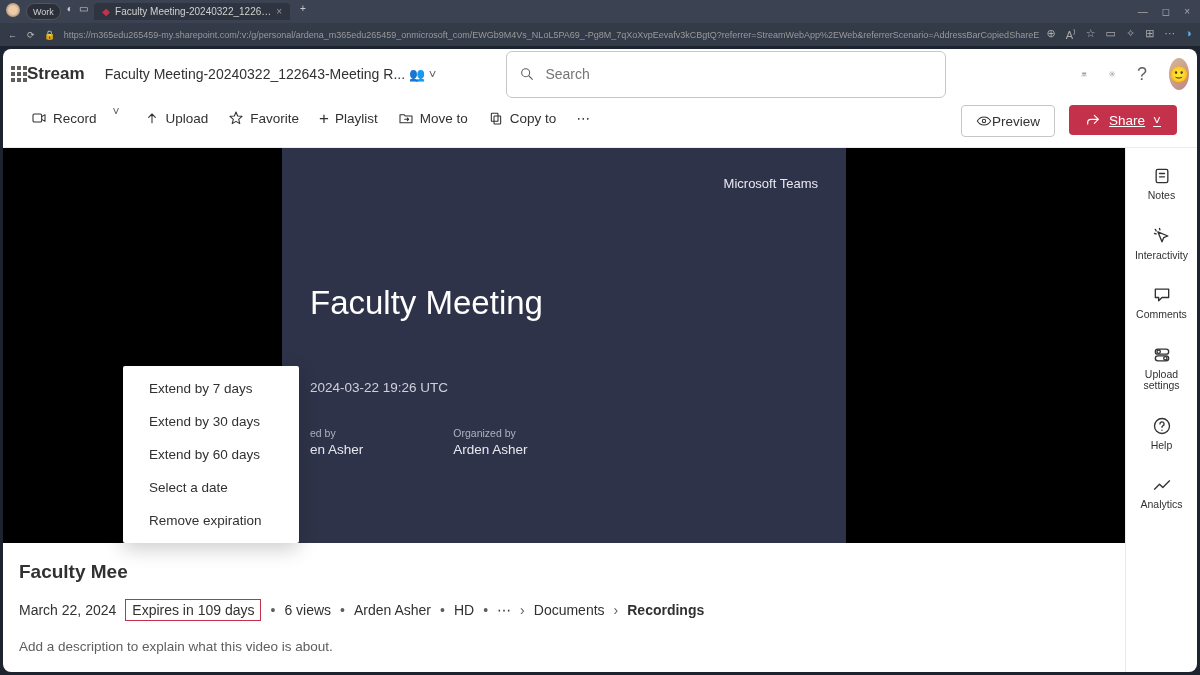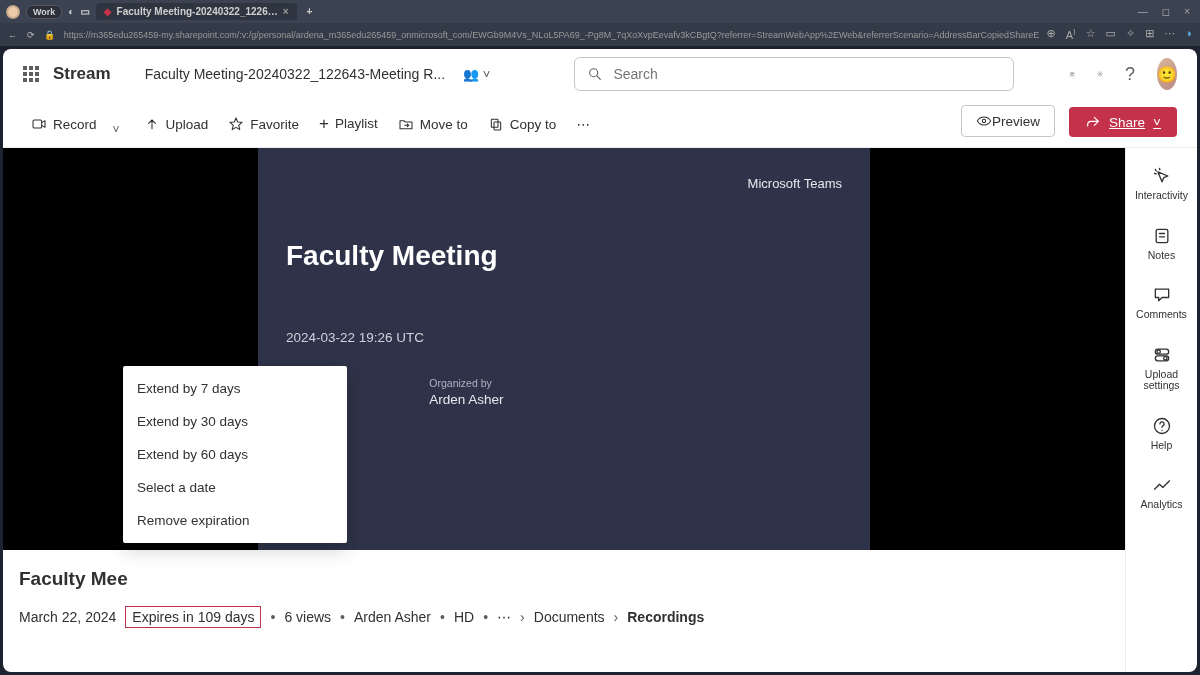--- a/index.html
+++ b/index.html
@@ -1,72 +1,72 @@
 <!DOCTYPE html>
 <html><head>
 <meta charset="utf-8">
 <style>
 * { margin: 0; padding: 0; box-sizing: border-box; font-family: "Segoe UI", -apple-system, sans-serif; }
 body { background: #1e2330; width: 1200px; height: 675px; overflow: hidden; position: relative; }
 
 
 .browser-chrome { background: #3b4252; height: 23px; display: flex; align-items: center; font-size: 10px; color: #d0d0d0; }
-.browser-tabs { display: flex; align-items: center; gap: 6px; padding-left: 6px; font-weight: bold; }
+.browser-tabs { display: flex; gap: 6px; padding-left: 6px; }
 .work-badge { background: #2a2f3a; border: 1px solid #555; border-radius: 10px; padding: 1px 6px; font-size: 9px; display: flex; align-items: center; gap: 3px; }
 .tab { background: #2e3440; border-radius: 4px 4px 0 0; padding: 3px 8px; display: flex; align-items: center; gap: 5px; font-size: 10px; }
 .tab-close { color: #999; cursor: pointer; }
 .window-controls { margin-left: auto; display: flex; gap: 14px; padding-right: 10px; color: #aaa; }
 
 .url-bar { background: #333a48; height: 23px; display: flex; align-items: center; padding: 0 8px; font-size: 9px; color: #999; gap: 8px; }
 .url-controls { display: flex; gap: 10px; color: #bbb; }
 .url-text { flex: 1; overflow: hidden; white-space: nowrap; }
 .url-right-icons { display: flex; gap: 10px; color: #aaa; }
 .url-right-icons span { font-size: 11px; }
 
 
 .app-frame { background: #fff; border-radius: 8px; margin: 3px; height: calc(100% - 52px); display: flex; flex-direction: column; overflow: hidden; }
 
 
-.app-header { display: flex; align-items: center; padding: 8px 20px; gap: 14px; height: 50px; }
+.app-header { display: flex; align-items: center; padding: 8px 8px; height: 50px; }
 .waffle { display: grid; grid-template-columns: repeat(3, 4px); grid-template-rows: repeat(3, 4px); gap: 2px; }
 .waffle span { background: #605e5c; width: 4px; height: 4px; }
 .brand { font-size: 17px; font-weight: 600; color: #323130; }
 .file-name { font-size: 14px; color: #323130; margin-left: 20px; }
 .people-icon { font-size: 13px; color: #605e5c; margin-left: 4px; }
-.search-box { flex: 0 0 440px; margin-left: 70px; border: 1px solid #c8c6c4; border-radius: 6px; height: 34px; display: flex; align-items: center; padding: 0 12px; gap: 10px; color: #605e5c; }
+.search-box { flex: 0 0 440px; margin-left: 70px; border: 1px solid #c8c6c4; border-radius: 6px; height: 47px; display: flex; align-items: center; padding: 0 12px; gap: 10px; color: #605e5c; }
 .search-box input { border: none; outline: none; flex: 1; font-size: 14px; }
 .header-right { margin-left: auto; display: flex; align-items: center; gap: 22px; color: #605e5c; }
 .header-icon { font-size: 18px; cursor: pointer; }
 .avatar { width: 32px; height: 32px; border-radius: 50%; background: linear-gradient(135deg,#d7b89a,#b88); display:flex; align-items:center; justify-content:center; font-size:16px;}
 
 
-.toolbar { display: flex; align-items: flex-end; padding: 6px 20px 10px; gap: 4px; border-bottom: 1px solid #edebe9; }
+.toolbar { display: flex; align-items: flex-start; padding: 6px 20px 10px; gap: 4px; border-bottom: 1px solid #edebe9; }
 .tb-btn { display: flex; align-items: center; gap: 6px; padding: 5px 8px; font-size: 13.5px; color: #323130; cursor: pointer; border-radius: 4px; }
 .tb-btn svg, .tb-btn .ico { width: 16px; height: 16px; }
 .tb-divider { color: #605e5c; padding: 0 4px; font-size: 12px; }
 .tb-spacer { flex: 1; }
 .preview-btn { border: 1px solid #c8c6c4; border-radius: 4px; padding: 7px 14px; display: flex; align-items: center; gap: 0; font-size: 13.5px; color: #323130; cursor: pointer; }
 .share-btn { background: #c4314b; color: #fff; border-radius: 4px; padding: 7px 16px; display: flex; align-items: center; gap: 8px; font-size: 13.5px; cursor: pointer; margin-left: 10px; text-decoration: underline; }
 
 
 .content-row { flex: 1; display: flex; overflow: hidden; }
 
 
 .video-area { flex: 1; display: flex; flex-direction: column; padding: 0; overflow: hidden; }
-.video-frame { background: #000; height: 402px; display: flex; position: relative; }
+.video-frame { background: #000; height: 402px; display: flex; position: relative; gap: 24px; }
 .video-letterbox-l, .video-letterbox-r { width: 255px; background: #000; }
 .video-slide { flex: 1; background: #2f3349; position: relative; color: #fff; padding: 28px 28px; }
 .slide-brand { position: absolute; top: 28px; right: 28px; font-size: 13px; color: #e8e8f0; }
-.slide-title { font-size: 28px; font-weight: 700; margin-top: 64px; }
+.slide-title { font-size: 33px; font-weight: 400; margin-top: 108px; }
 .slide-date { font-size: 13.5px; margin-top: 58px; color: #d0d0dc; }
 .slide-credits { display: flex; gap: 90px; margin-top: 32px; font-size: 10.5px; color: #b0b0c0; }
 .slide-credits .name { font-size: 13.5px; color: #e8e8f0; margin-top: 3px; }
 
 
-.context-menu { position: absolute; left: 123px; top: 366px; width: 224px; background: #fff; box-shadow: 0 6px 20px rgba(0,0,0,.2); border-radius: 2px; z-index: 50; padding: 6px 0; }
+.context-menu { position: absolute; left: 123px; top: 366px; width: 176px; background: #fff; box-shadow: 0 6px 20px rgba(0,0,0,.2); border-radius: 2px; z-index: 50; padding: 6px 12px; }
 .context-menu .item { padding: 9px 14px; font-size: 13.5px; color: #323130; cursor: pointer; }
 
 
 .meta-area { padding: 18px 16px; }
 .meta-title { font-size: 19px; font-weight: 600; color: #323130; }
 .meta-row { display: flex; align-items: center; gap: 9px; margin-top: 16px; font-size: 14px; color: #323130; flex-wrap: wrap; }
 .expires-chip { border: 1.5px solid #c4314b; padding: 2px 6px; color: #323130; }
 .dot { color: #605e5c; }
 .breadcrumb-sep { color: #605e5c; }
 .bc-current { font-weight: 600; }
@@ -263,38 +263,39 @@
           <span>Arden Asher</span>
           <span class="dot">•</span>
           <span>HD</span>
           <span class="dot">•</span>
           <span>⋯</span>
           <span class="breadcrumb-sep">›</span>
           <span>Documents</span>
           <span class="breadcrumb-sep">›</span>
           <span class="bc-current">Recordings</span>
         </div>
+        <div class="desc-hint">Add a description to explain what this video is about.</div>
       </div>
     </div>
 
     <div class="right-rail">
-      <div class="rail-item">
-        <svg class="sicon" viewBox="0 0 24 24">
-            <path d="M7 7l12 5-5 2-2 5z"></path>
-            <path d="M4 4l1 2M9 3l.5 1.5M3 9l2 .5"></path>
-          </svg>
-        <span class="ri-label">Interactivity</span>
-      </div>
       <div class="rail-item">
         <svg class="sicon" viewBox="0 0 24 24">
             <rect x="5" y="4" width="14" height="16" rx="2"></rect>
             <line x1="9" y1="9" x2="15" y2="9"></line>
             <line x1="9" y1="13" x2="15" y2="13"></line>
           </svg>
         <span class="ri-label">Notes</span>
+      </div>
+      <div class="rail-item">
+        <svg class="sicon" viewBox="0 0 24 24">
+            <path d="M7 7l12 5-5 2-2 5z"></path>
+            <path d="M4 4l1 2M9 3l.5 1.5M3 9l2 .5"></path>
+          </svg>
+        <span class="ri-label">Interactivity</span>
       </div>
       <div class="rail-item">
         <svg class="sicon" viewBox="0 0 24 24">
             <path d="M4 5h16v10H12l-4 4v-4H4z"></path>
           </svg>
         <span class="ri-label">Comments</span>
       </div>
       <div class="rail-item">
         <svg class="sicon" viewBox="0 0 24 24">
             <rect x="4" y="5" width="16" height="6" rx="3"></rect>

